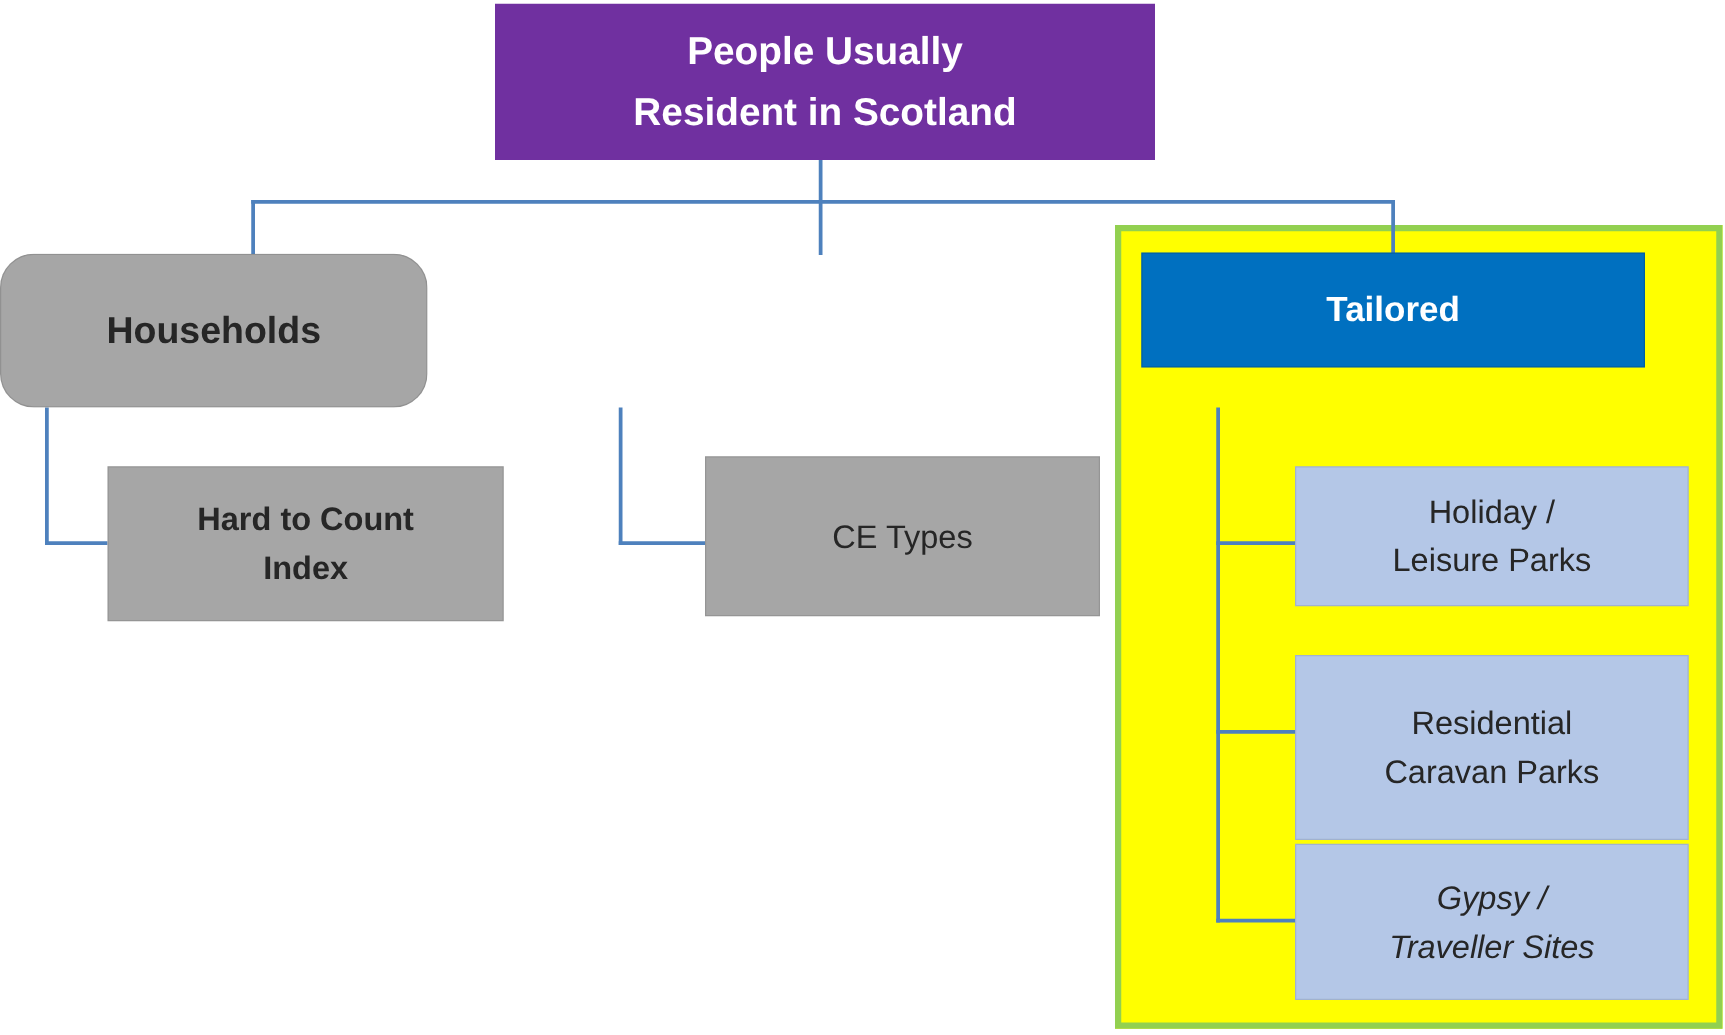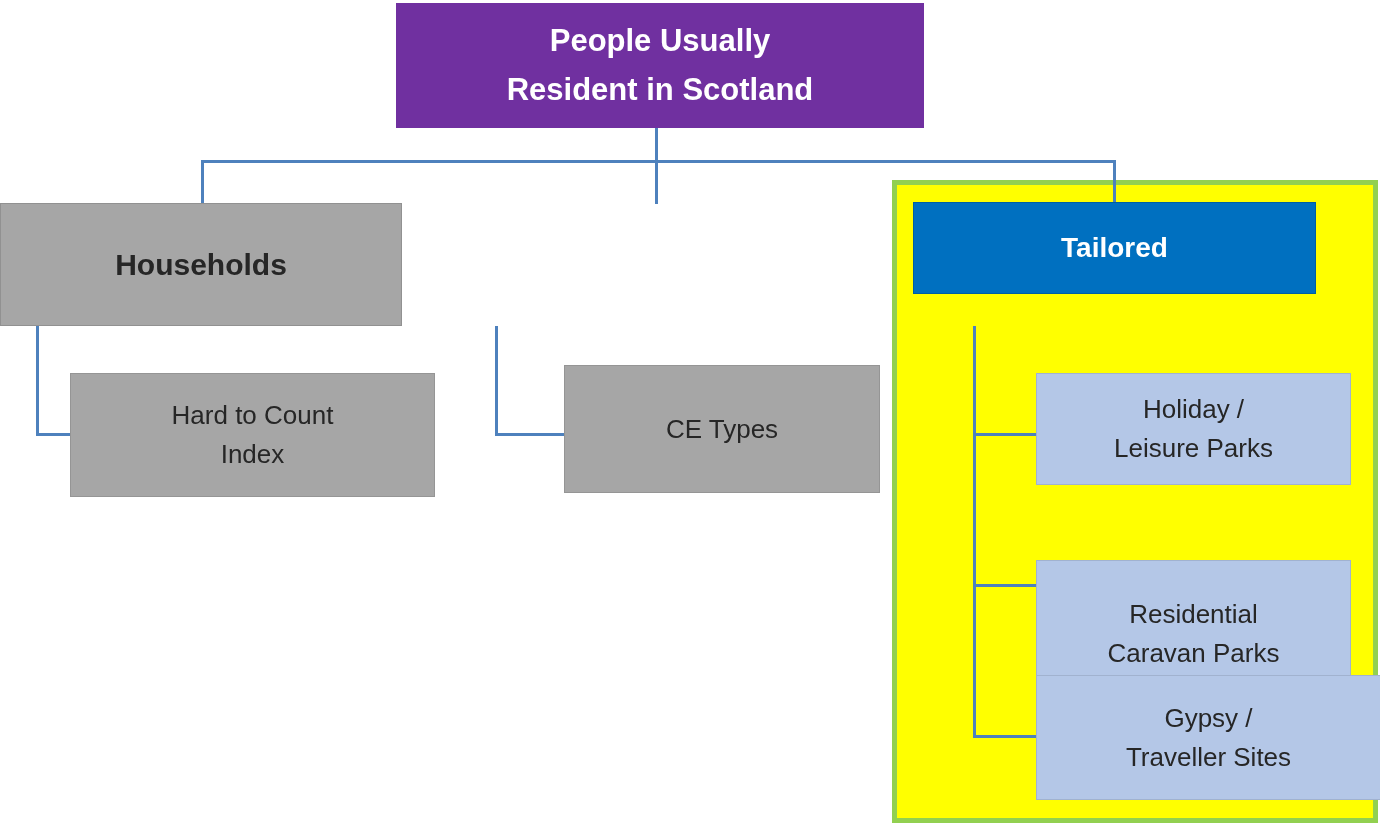--- a/index.html
+++ b/index.html
@@ -31,43 +31,43 @@
     color: var(--root-text, #ffffff);
     font-weight: 700;
     font-size: 31px;
     line-height: 1.55;
   }
   .node.branch {
     background: var(--branch-fill, #A6A6A6);
     border: 1px solid rgba(0,0,0,0.12);
     font-weight: 700;
   }
-  .node.households     { left: 0px;   top: 203px; width: 402px; height: 123px; font-size: 30px; }
+  .node.households     { left: 0px;   top: 203px; width: 342px; height: 123px; font-size: 30px; border-radius: 27px; }
   .node.communal       { left: 461px; top: 203px; width: 405px; height: 123px; font-size: 28px; line-height: 1.45; }
   .node.tailored {
     left: 913px; top: 202px; width: 403px; height: 92px;
     background: var(--tailored-fill, #0070C0);
     border: 1px solid rgba(0,0,0,0.15);
     color: var(--root-text, #ffffff);
     font-weight: 700;
     font-size: 28px;
   }
   .node.leaf {
     font-weight: 400;
     font-size: 26px;
     line-height: 1.5;
     border: 1px solid rgba(0,0,0,0.10);
   }
   .node.leaf.gray { background: var(--branch-fill, #A6A6A6); }
   .node.leaf.lightblue { background: var(--tailored-child-fill, #B4C7E7); }
-  .node.hardtocount { left: 70px;   top: 373px; width: 365px; height: 124px; }
+  .node.hardtocount { left: 86px;   top: 373px; width: 317px; height: 124px; font-weight: bold; }
   .node.cetypes     { left: 564px;  top: 365px; width: 316px; height: 128px; }
   .node.holiday     { left: 1036px; top: 373px; width: 315px; height: 112px; }
-  .node.residential { left: 1036px; top: 524px; width: 315px; height: 148px; margin-top: 36px; }
-  .node.gypsy       { left: 1036px; top: 675px; width: 345px; height: 125px; }
+  .node.residential { left: 1036px; top: 524px; width: 315px; height: 148px; }
+  .node.gypsy       { left: 1036px; top: 675px; width: 315px; height: 125px; font-style: italic; }
   .panel {
     position: absolute;
     left: 892px; top: 180px; width: 486px; height: 643px;
     background: var(--panel-fill, #FFFF00);
     border: 5px solid var(--panel-border, #92D050);
     box-sizing: border-box;
   }
   .line {
     position: absolute;
     background: var(--connector, #4E81BD);

